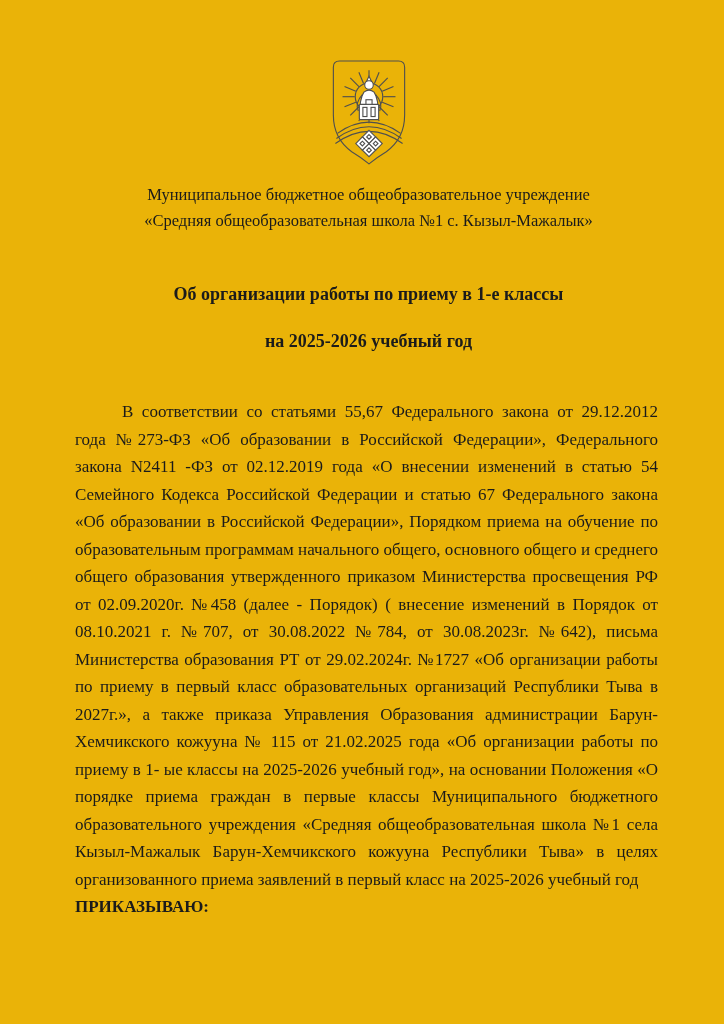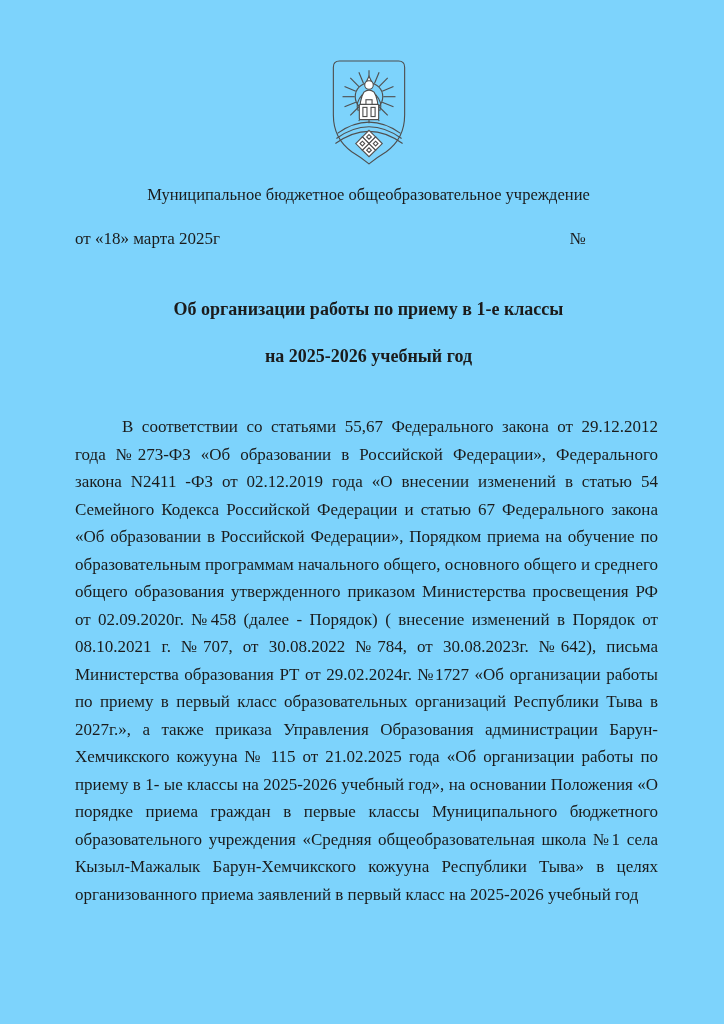--- a/index.html
+++ b/index.html
@@ -12,21 +12,21 @@
     height: 1024px;
     overflow: hidden;
     font-family: "Liberation Serif", "DejaVu Serif", serif;
     color: #1b1b1b;
   }
   .page {
     box-sizing: border-box;
     width: 724px;
     height: 1024px;
     padding: 58px 62px 0 75px;
-    background: #7dd3fc;
+    background: #eab308;
   }
   .emblem {
     width: 84px;
     height: 112px;
     margin: 0 auto;
   }
   .emblem svg { display: block; width: 100%; height: 100%; }
   .org-header {
     text-align: center;
     font-size: 16.5px;
@@ -128,29 +128,27 @@
         <path d="M0 -8.8 L2.3 -6.5 L0 -4.2 L-2.3 -6.5 Z"></path>
         <path d="M0 8.8 L2.3 6.5 L0 4.2 L-2.3 6.5 Z"></path>
         <path d="M-8.8 0 L-6.5 2.3 L-4.2 0 L-6.5 -2.3 Z"></path>
         <path d="M8.8 0 L6.5 2.3 L4.2 0 L6.5 -2.3 Z"></path>
       </g>
     </svg>
   </div>
 
   <div class="org-header">
     <div>Муниципальное бюджетное общеобразовательное учреждение</div>
+    <div>«Средняя общеобразовательная школа №1 с. Кызыл-Мажалык»</div>
   </div>
 
 
-  <div class="date-row">
-    <span>от «18» марта 2025г</span>
-    <span class="number">№</span>
-  </div>
 
   <div class="order-title">
     <div class="t1">Об организации работы по приему в 1-е классы</div>
     <div class="t2">на 2025-2026 учебный год</div>
   </div>
 
   <p class="preamble">В соответствии со статьями 55,67 Федерального закона от 29.12.2012 года №273-ФЗ «Об образовании в Российской Федерации», Федерального закона N2411 -ФЗ от 02.12.2019 года «О внесении изменений в статью 54 Семейного Кодекса Российской Федерации и статью 67 Федерального закона «Об образовании в Российской Федерации», Порядком приема на обучение по образовательным программам начального общего, основного общего и среднего общего образования утвержденного приказом Министерства просвещения РФ от 02.09.2020г. №458 (далее - Порядок) ( внесение изменений в Порядок от 08.10.2021 г. №707, от 30.08.2022 №784, от 30.08.2023г. №642), письма Министерства образования РТ от 29.02.2024г. №1727 «Об организации работы по приему в первый класс образовательных организаций Республики Тыва в 2027г.», а также приказа Управления Образования администрации Барун-Хемчикского кожууна № 115 от 21.02.2025 года «Об организации работы по приему в 1- ые классы на 2025-2026 учебный год», на основании Положения «О порядке приема граждан в первые классы Муниципального бюджетного образовательного учреждения «Средняя общеобразовательная школа №1 села Кызыл-Мажалык Барун-Хемчикского кожууна Республики Тыва» в целях организованного приема заявлений в первый класс на 2025-2026 учебный год</p>
 
+  <p class="resolution">ПРИКАЗЫВАЮ:</p>
 
 </div>
 
 </body></html>

